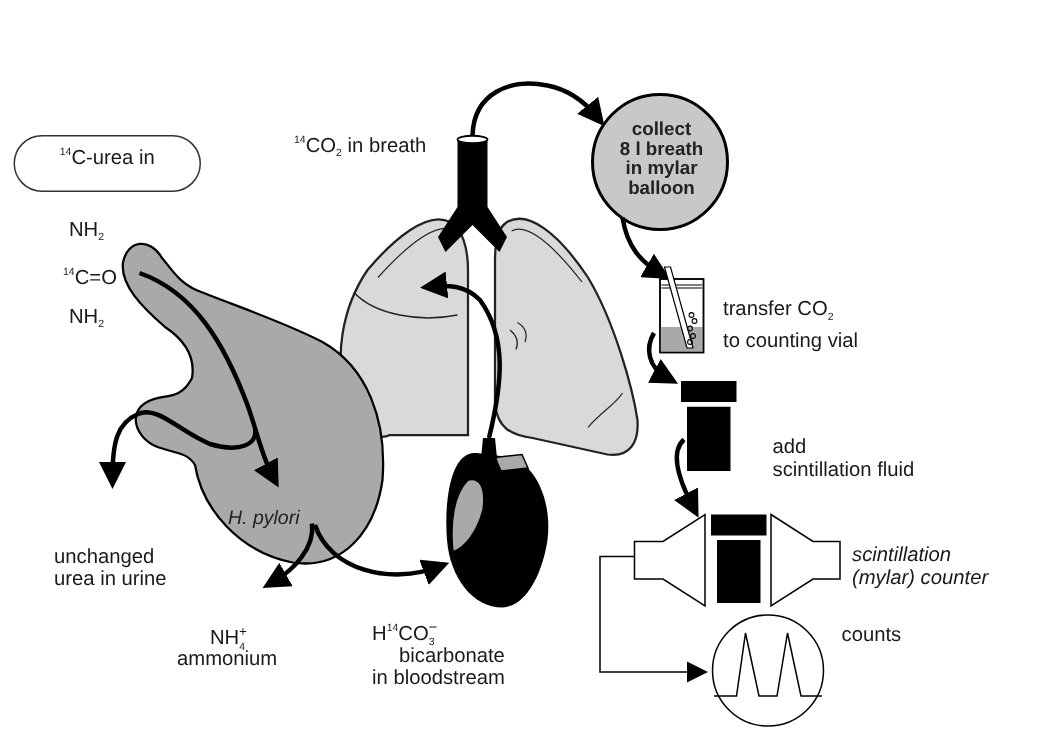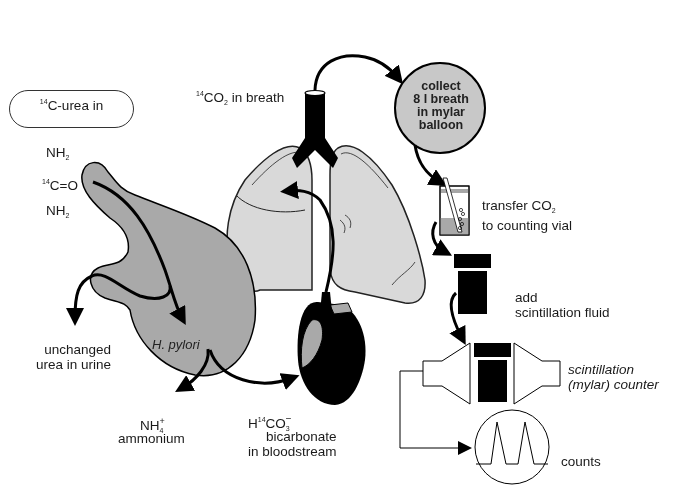--- a/index.html
+++ b/index.html
@@ -135,25 +135,25 @@
 <div class="lbl" style="left:515px;top:273px;margin-top:17px;">
   <span>add</span><br>
   <span>scintillation fluid</span>
 </div>
 
 <div class="lbl" style="left:568px;top:362px;font-style:italic;">
   <span>scintillation</span><br>
   <span>(mylar) counter</span>
 </div>
 
-<div class="lbl" style="left:561px;top:454px;">counts</div>
+<div class="lbl" style="left:561px;top:415px;">counts</div>
 
 <div class="hp">H. pylori</div>
 
-<div class="lbl" style="left:36px;top:342px;text-align:right;">
+<div class="lbl" style="left:36px;top:363px;">
   <span>unchanged</span><br>
   <span>urea in urine</span>
 </div>
 
 <div class="lbl" style="left:140px;top:414px;"><span>NH</span><sub class="s" style="margin-right:-4px">4</sub><sup style="font-size:9px">+</sup></div>
 <div class="lbl" style="left:118px;top:431px;">ammonium</div>
 
 <div class="lbl" style="left:248px;top:411px;"><span>H</span><sup class="iso">14</sup><span>CO</span><sub class="s" style="margin-right:-4px">3</sub><sup style="font-size:10px">−</sup></div>
 <div class="lbl" style="left:248px;top:429px;text-align:right;">
   <span>bicarbonate</span><br>

